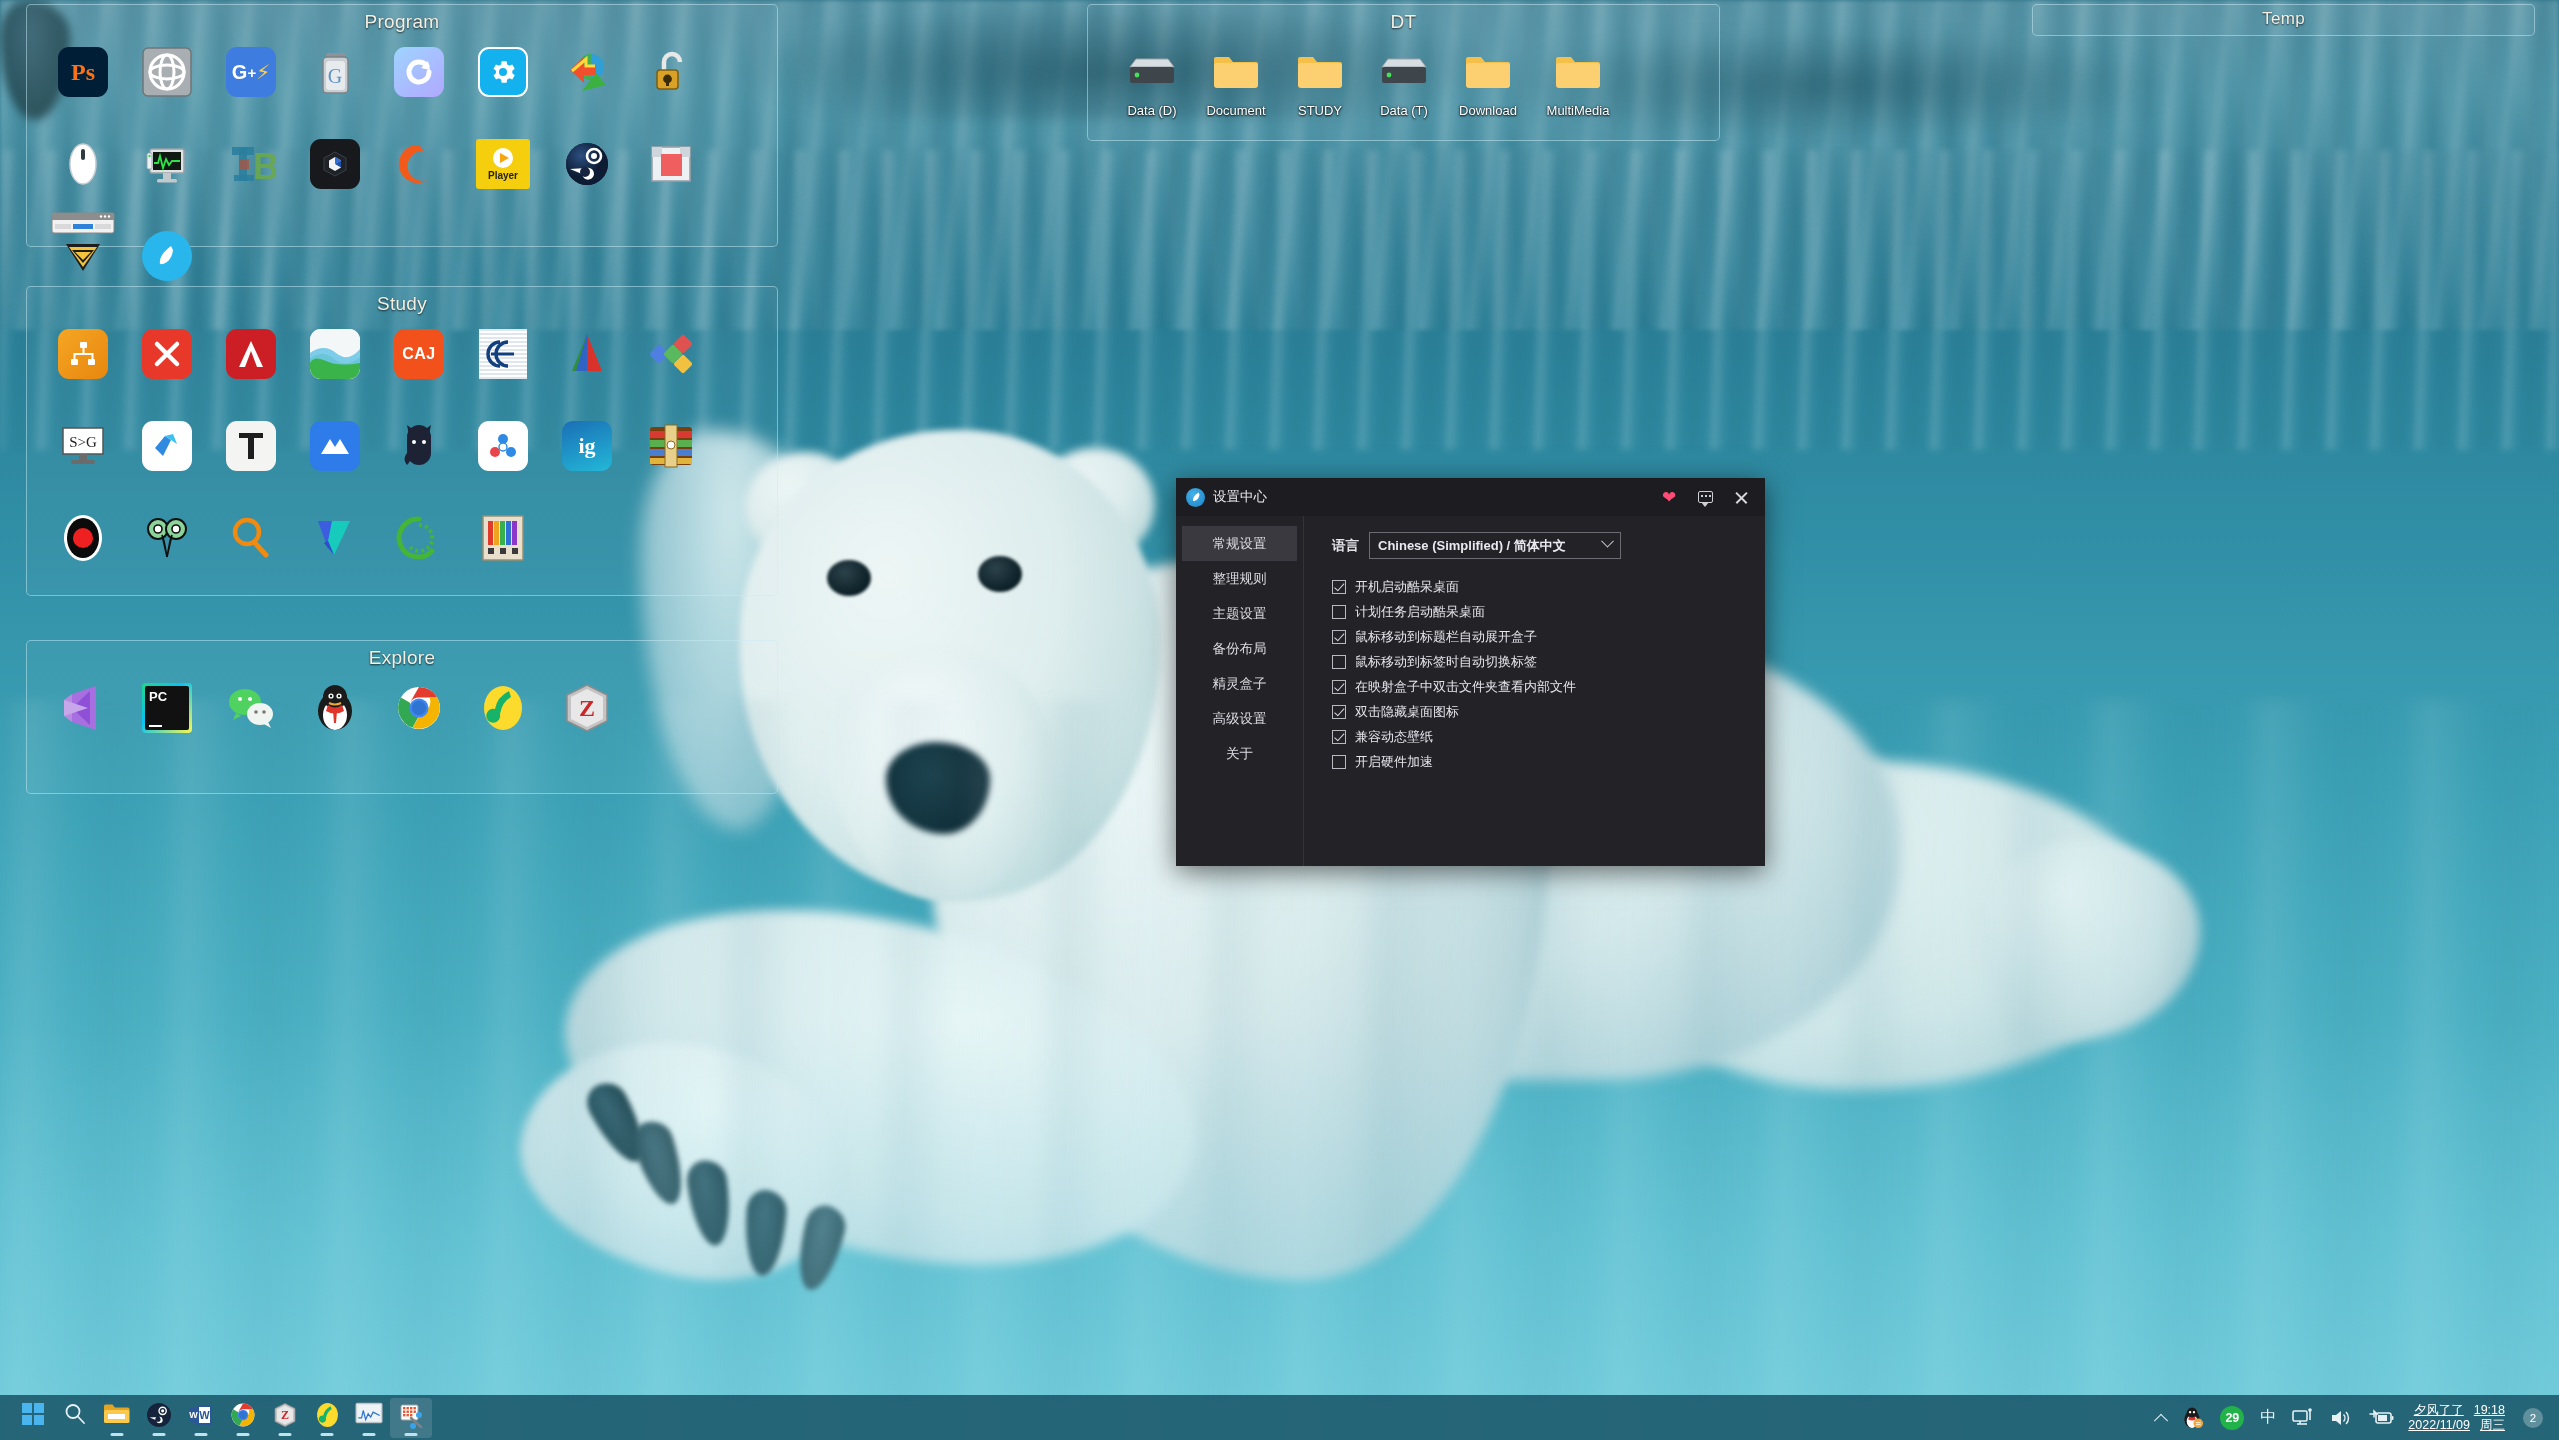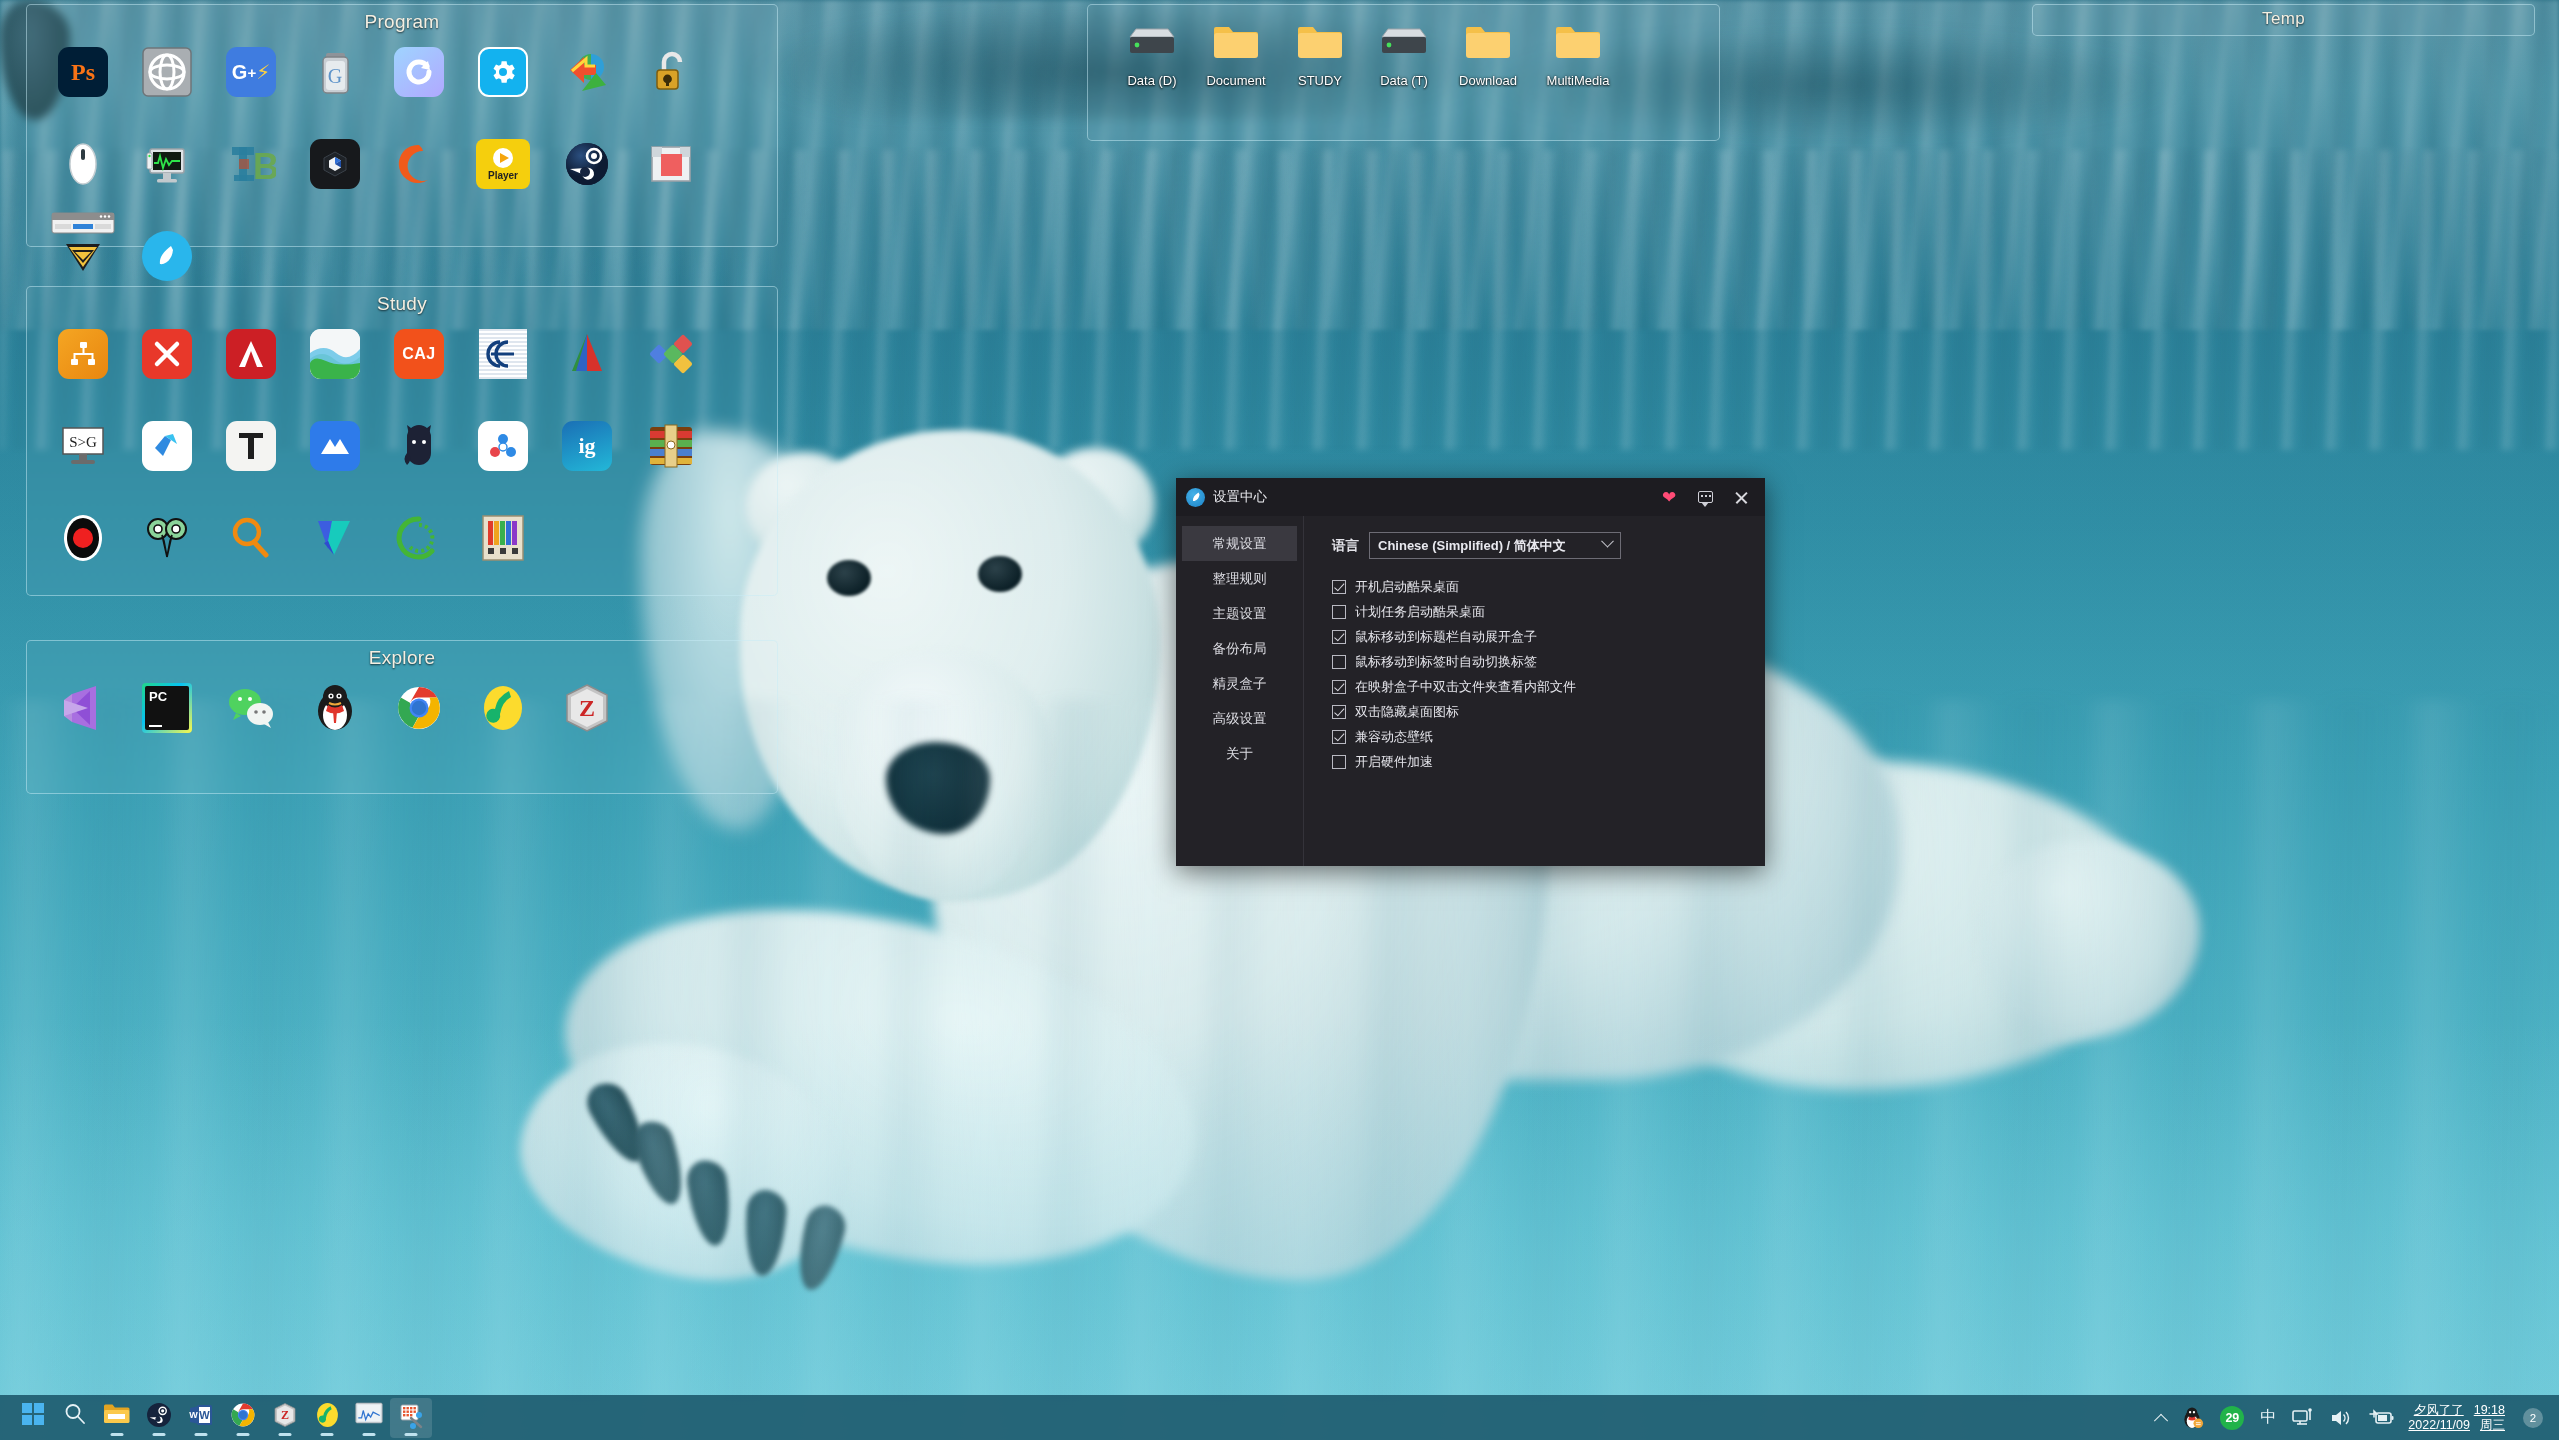--- a/index.html
+++ b/index.html
@@ -492,21 +492,21 @@
     <div class="icon-cell">
       <div class="ic">
         <svg width="50" height="50" viewBox="0 0 50 50">
           <path d="M25 6 a19 19 0 1 0 9 35 a15 15 0 1 1 -5 -29 a12 12 0 0 0 -4 -6z" fill="#f15a1b"></path>
         </svg>
       </div>
       </div>
 
     <div class="icon-cell">
       <div class="ic">
-        <div style="width:69px;height:50px;background:#f5cf0d;border-radius:8px;display:flex;flex-direction:column;align-items:center;justify-content:center;">
+        <div style="width:69px;height:50px;background:#f5cf0d;border-radius:3px;display:flex;flex-direction:column;align-items:center;justify-content:center;">
           <svg width="22" height="22" viewBox="0 0 22 22">
               <circle cx="11" cy="11" r="10" fill="#fff"></circle>
               <path d="M8 6 L17 11 L8 16 Z" fill="#f5a50d"></path>
             </svg>
           <div style="font-size:10px;font-weight:bold;color:#222;margin-top:1px;">Player</div>
         </div>
       </div>
       </div>
 
     <div class="icon-cell">
@@ -906,20 +906,21 @@
           <path d="M24 2 L44 12 L44 38 L24 48 L4 38 L4 12 Z" fill="#c4c4c4" stroke="#8d8d8d" stroke-width="1.5"></path>
           <path d="M24 6 L40 14 L40 36 L24 44 L8 36 L8 14 Z" fill="#e8e8e8"></path>
           <text x="24" y="33" font-size="24" font-weight="bold" font-family="Liberation Serif, serif" fill="#cc2727" text-anchor="middle">Z</text>
         </svg>
       </div>
       </div>
   </div>
 </div>
 
 <div class="box" id="box-dt" style="left:1087px;top:4px;width:633px;height:137px;">
+  <div class="box-title">DT</div>
   <div class="box-body" style="padding-left:22px;">
 
     <div class="icon-cell lbl">
       <div class="ic">
         <svg width="52" height="42" viewBox="0 0 52 42">
           <path d="M4 16 L10 8 L42 8 L48 16 Z" fill="#d8dde1" stroke="#9aa2a8"></path>
           <rect x="4" y="16" width="44" height="16" rx="2" fill="#3e454b"></rect>
           <circle cx="11" cy="24" r="2.4" fill="#46e05a"></circle>
         </svg>
       </div>

